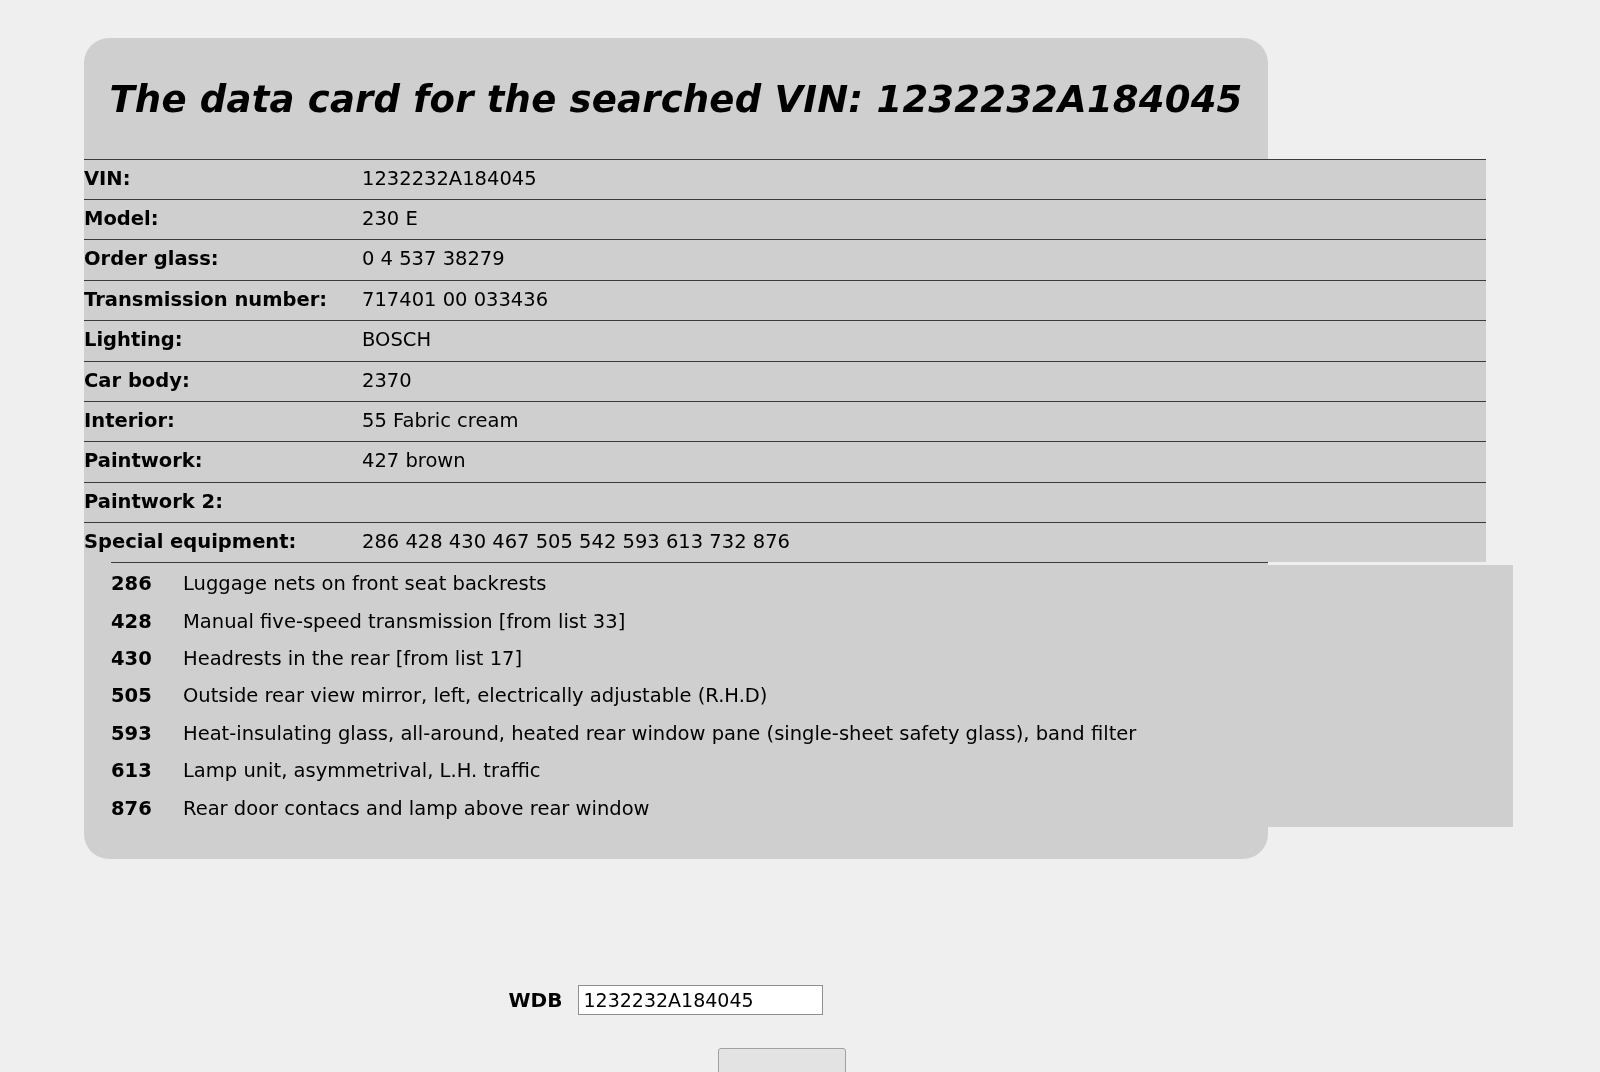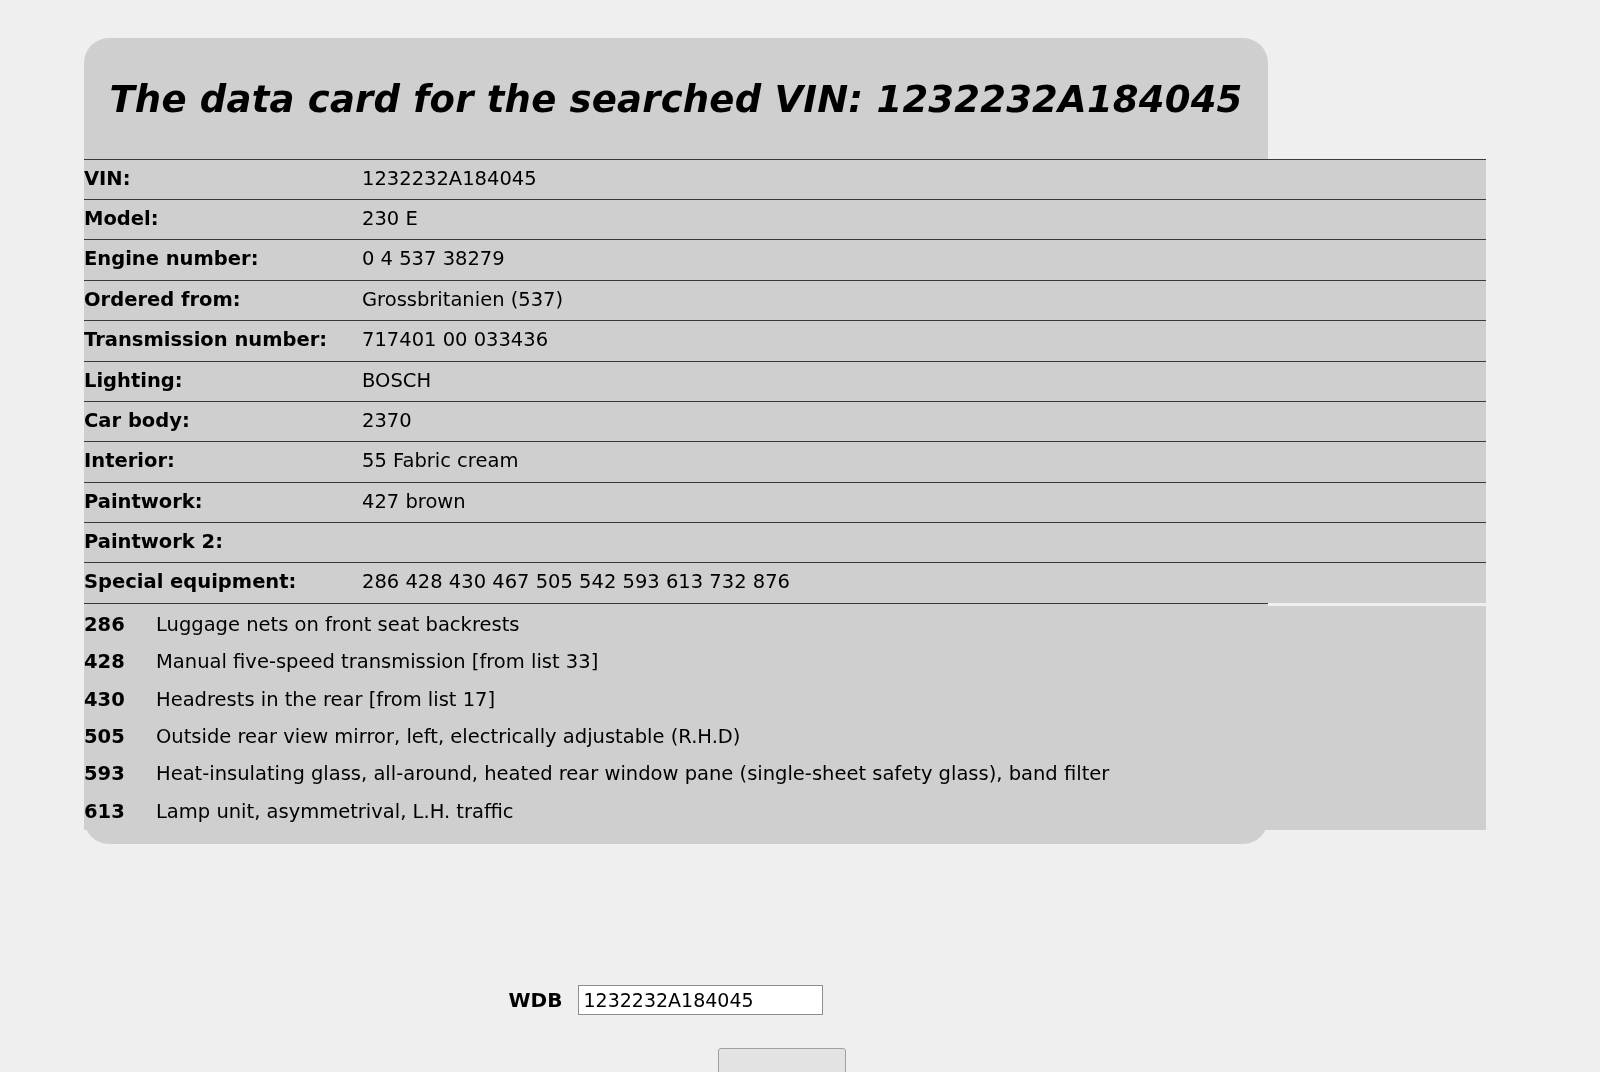--- a/index.html
+++ b/index.html
@@ -81,21 +81,22 @@
     width: 72px;
     padding-left: 10px;
     font-weight: bold;
   }
   td.desc {
     padding-left: 3px;
   }
   .equip-wrap {
     border-top: 1.5px solid #3a3a3a;
     padding-top: 2px;
-    padding-bottom: 14px;
+    padding-bottom: 32px;
+    margin-left: 27px;
   }
   .search-bar {
     position: absolute;
     left: 0;
     top: 985px;
     width: 1332px;
     display: flex;
     align-items: center;
     justify-content: center;
     gap: 16px;
@@ -143,26 +144,22 @@
       <tbody>
         <tr class="first-row">
           <td class="label">VIN:</td>
           <td class="value">1232232A184045</td>
         </tr>
         <tr>
           <td class="label">Model:</td>
           <td class="value">230 E</td>
         </tr>
         <tr>
-          <td class="label">Engine number:</td>
+          <td class="label">Order glass:</td>
           <td class="value">0 4 537 38279</td>
-        </tr>
-        <tr>
-          <td class="label">Ordered from:</td>
-          <td class="value">Grossbritanien (537)</td>
         </tr>
         <tr>
           <td class="label">Transmission number:</td>
           <td class="value">717401 00 033436</td>
         </tr>
         <tr>
           <td class="label">Lighting:</td>
           <td class="value">BOSCH</td>
         </tr>
         <tr>
@@ -207,20 +204,24 @@
             <td class="code">505</td>
             <td class="desc">Outside rear view mirror, left, electrically adjustable (R.H.D)</td>
           </tr>
           <tr>
             <td class="code">593</td>
             <td class="desc">Heat-insulating glass, all-around, heated rear window pane (single-sheet safety glass), band filter</td>
           </tr>
           <tr>
             <td class="code">613</td>
             <td class="desc">Lamp unit, asymmetrival, L.H. traffic</td>
+          </tr>
+          <tr>
+            <td class="code">876</td>
+            <td class="desc">Rear door contacs and lamp above rear window</td>
           </tr>
         </tbody>
       </table>
     </div>
 
   </div>
 
   <div class="search-bar">
     <span class="wdb-label">WDB</span>
     <input class="vin-input" type="text" value="1232232A184045" style="">

